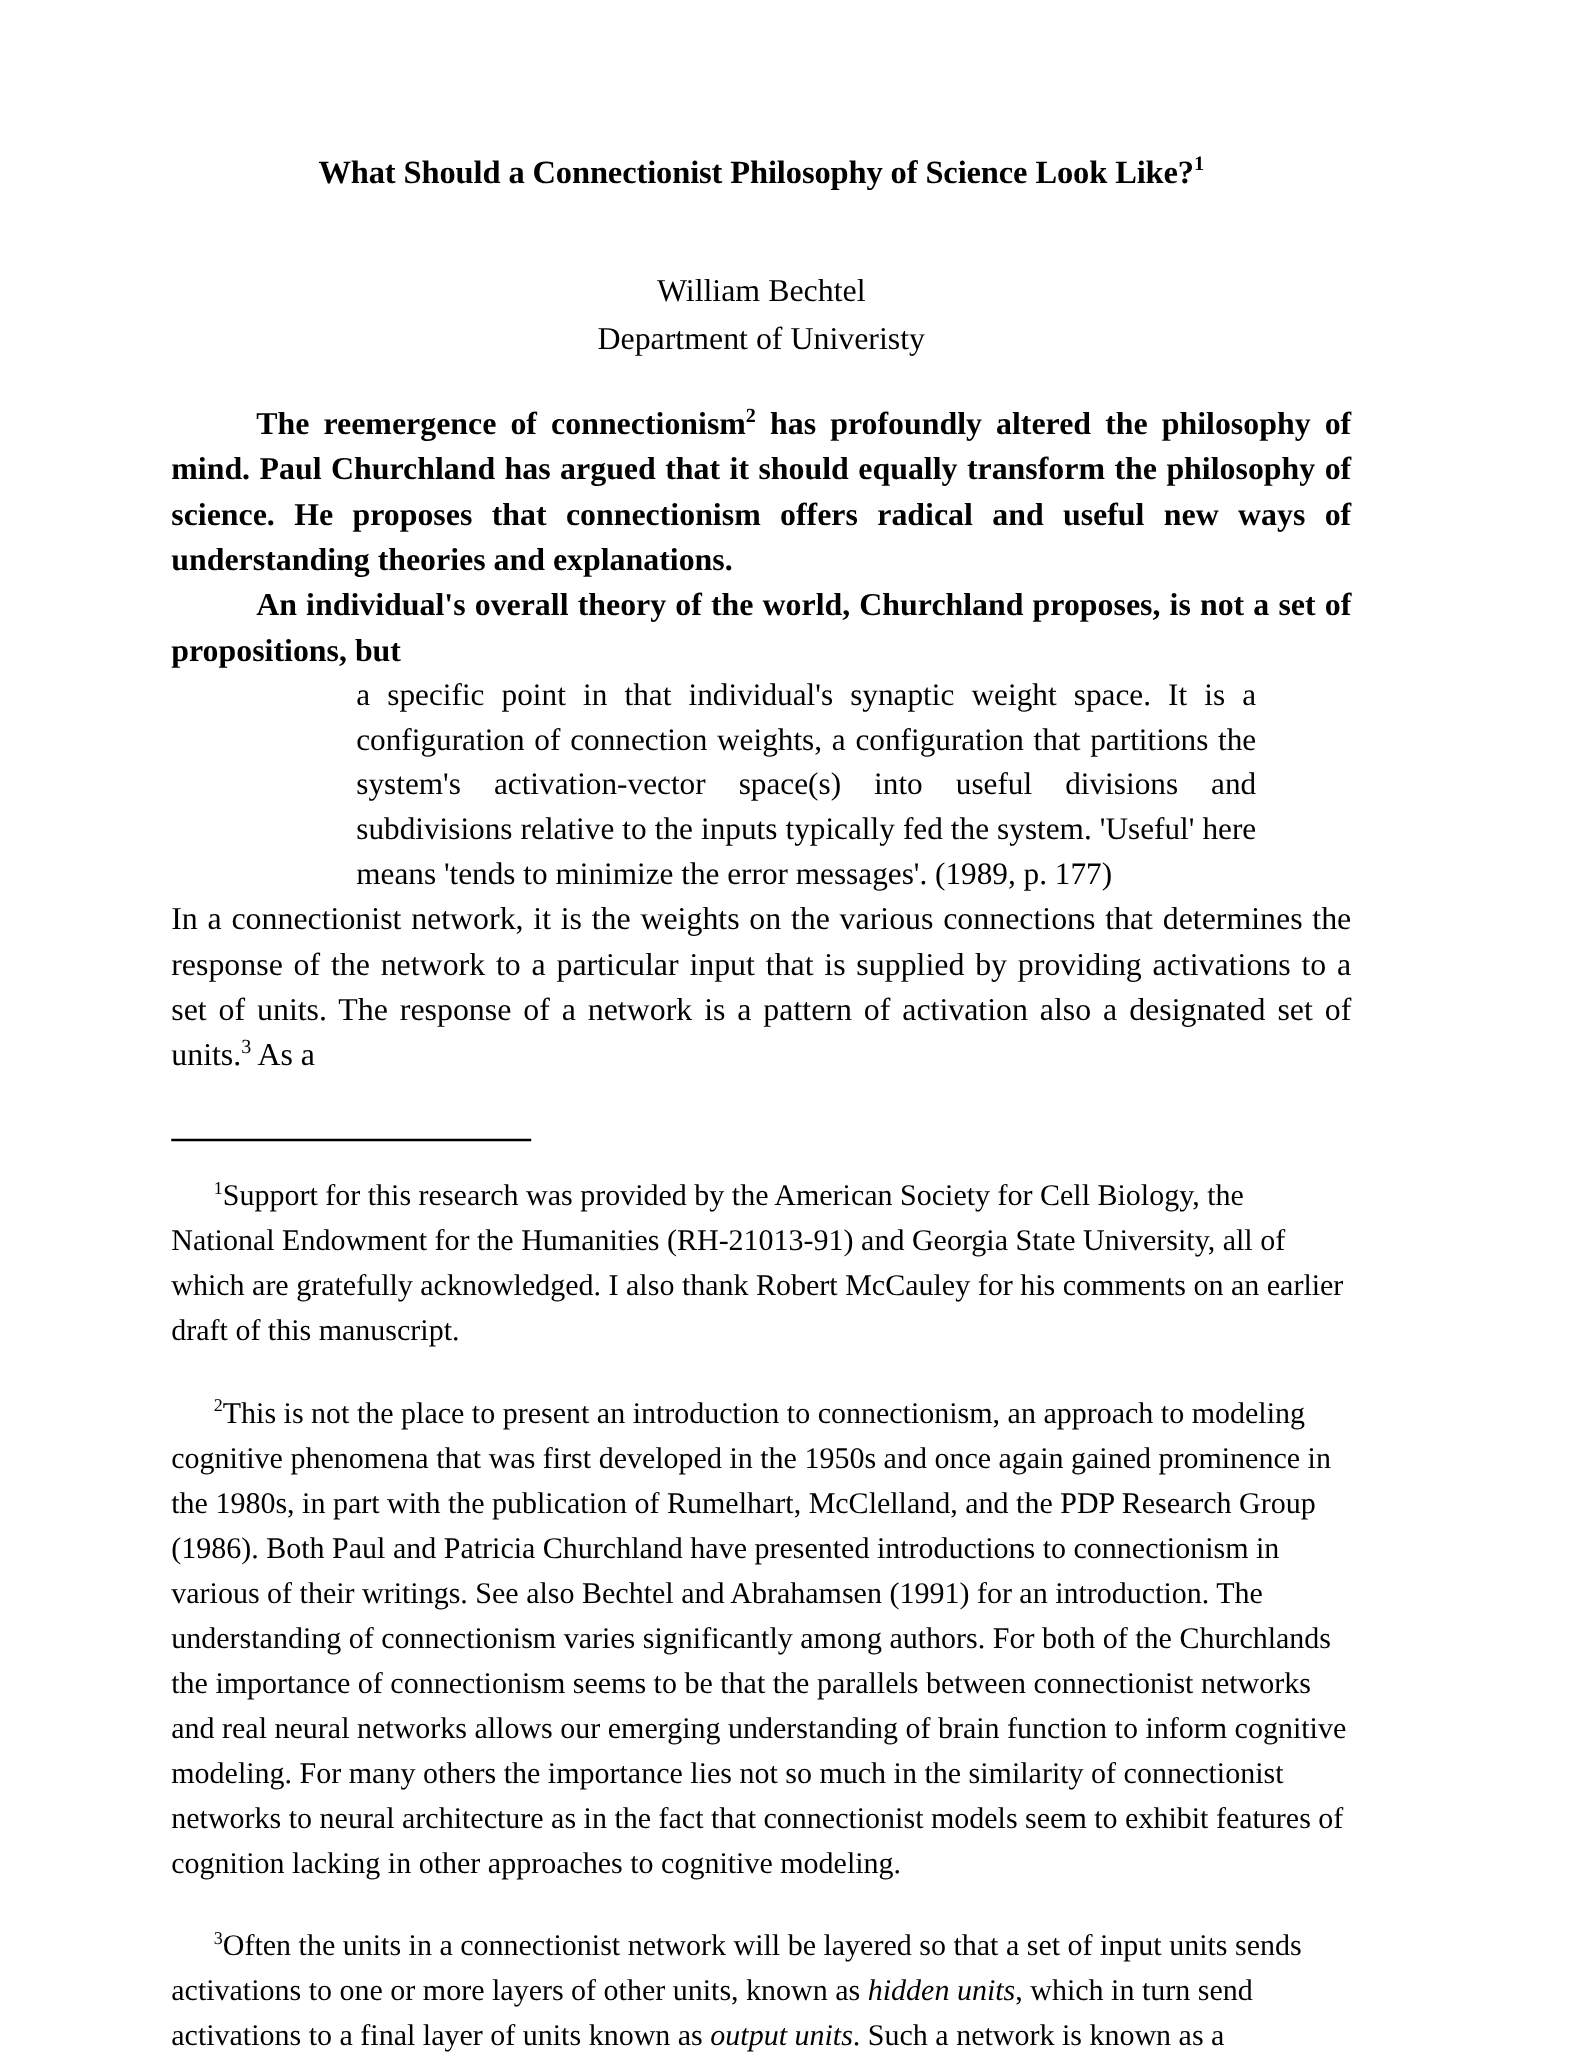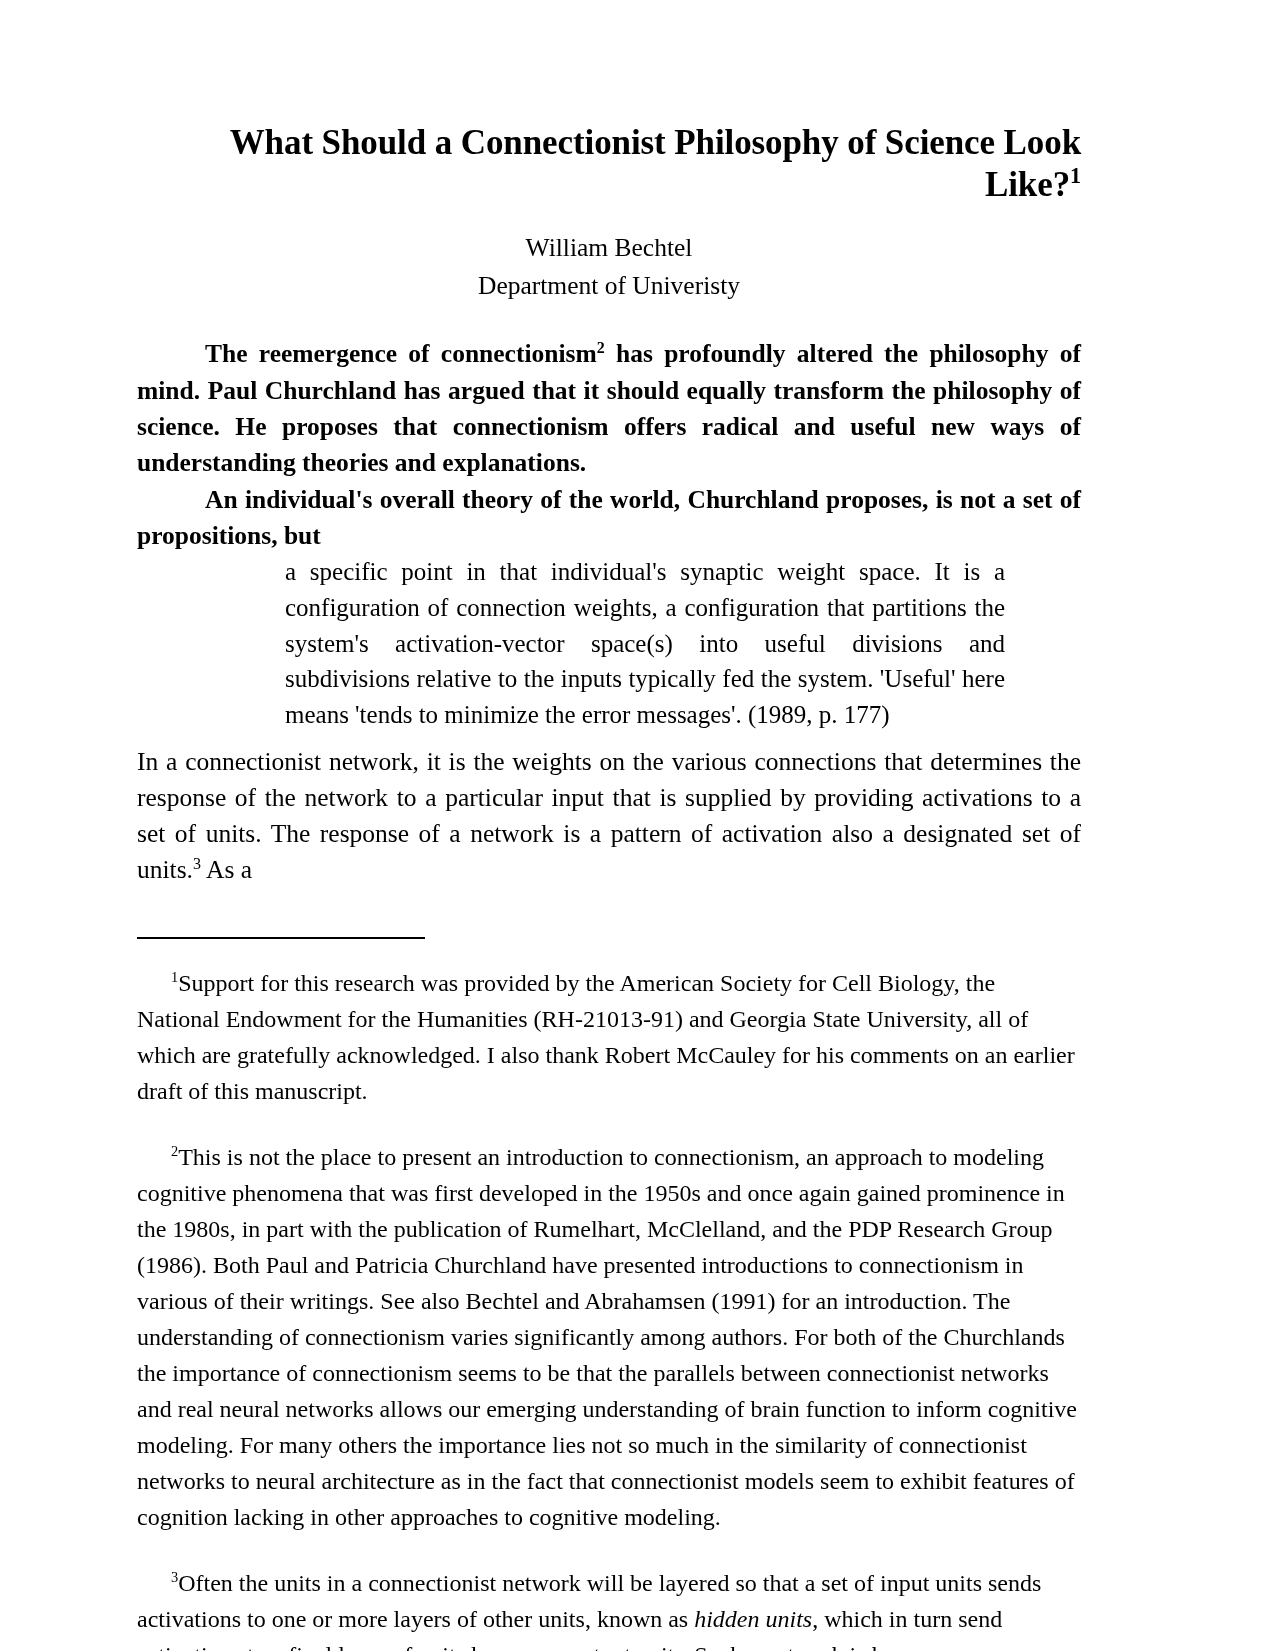--- a/index.html
+++ b/index.html
@@ -17,51 +17,51 @@
     font-family: "Liberation Serif", "DejaVu Serif", serif;
     color: #000000;
   }
   .content {
     position: absolute;
     left: 137px;
     top: 0;
     width: 944px;
   }
   .title {
-    font-size: 35px;
+    font-size: 26px;
     font-weight: bold;
-    text-align: right;
+    text-align: center;
     margin-top: 122px;
     letter-spacing: -0.1px;
     line-height: 1.2;
   }
   .byline {
     text-align: center;
     font-size: 25.5px;
     line-height: 1.47;
-    margin-top: 22px;
+    margin-top: 61px;
   }
   .body-block {
     margin-top: 32px;
     font-size: 25.5px;
     line-height: 1.425;
     text-align: justify;
     text-justify: inter-word;
   }
   p.para {
     margin: 0;
     text-indent: 68px;
     font-weight: bold;
   }
   p.para-flush {
     margin: 0;
     text-indent: 0;
   }
   blockquote.quote {
-    margin: 0 0 11px 148px;
+    margin: 0 0 0 148px;
     width: 720px;
     text-align: justify;
     font-size: 25px;
     line-height: 1.425;
   }
   sup {
     font-size: 0.63em;
     vertical-align: super;
     line-height: 0;
   }

